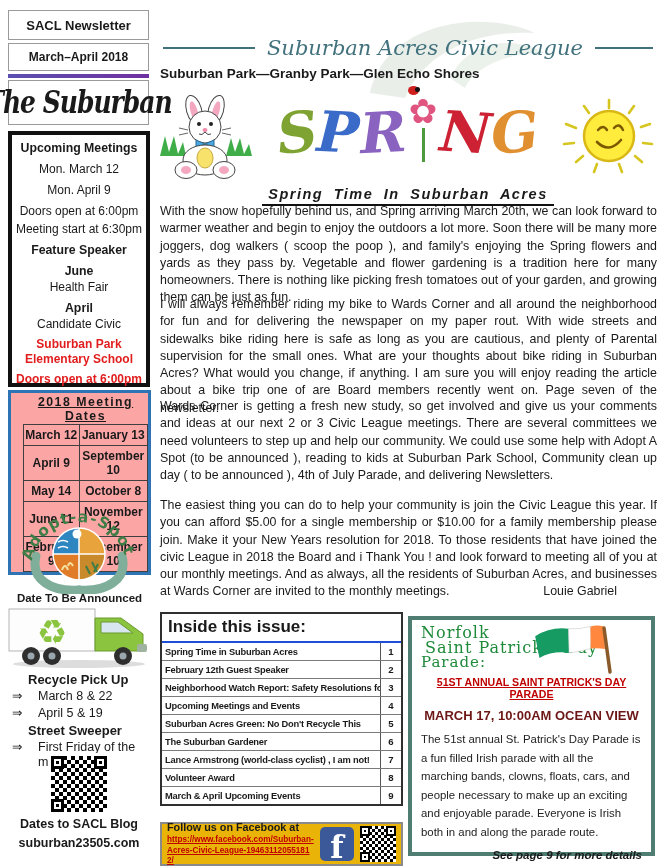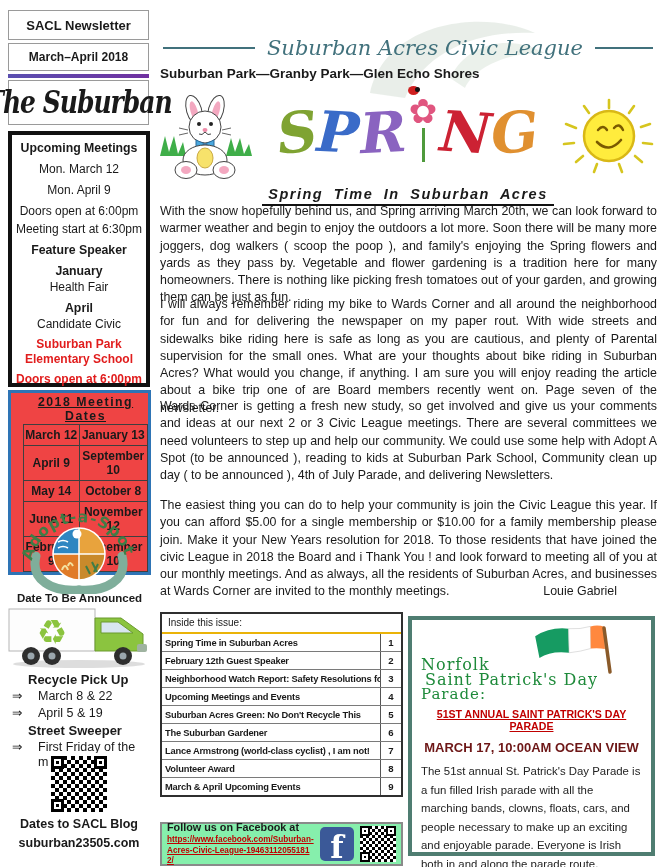--- a/index.html
+++ b/index.html
@@ -18,21 +18,21 @@
         letter-spacing:-1px;transform:scaleY(1.25);white-space:nowrap;}
 
   .upcoming{position:absolute;left:8px;top:131px;width:142px;height:256px;border:4px solid #111;
         box-sizing:border-box;text-align:center;font-size:12px;padding:3px 1px;}
   .um{margin:2px 0;line-height:16px;}
   .um.b{font-weight:bold;font-size:12.3px;}
   .um.sp{margin-top:5px;}
   .um.red{color:#e11d1d;font-weight:bold;line-height:15px;}
 
   .mdates{position:absolute;left:8px;top:390px;width:143px;border:3px solid #2e74b5;
-        box-sizing:border-box;background:#ef4444;padding-left:12px;}
+        box-sizing:border-box;background:#fca5a5;padding-left:12px;}
   .md-title{font-weight:bold;font-size:12.3px;letter-spacing:1.5px;text-align:center;
         text-decoration:underline;padding:2px 0 1px;}
   table.md{width:100%;border-collapse:collapse;}
   table.md td{border:1px solid #3f3f3f;font-weight:bold;font-size:12px;text-align:center;padding:3px 0;}
 
   .adopt{position:absolute;left:14px;top:496px;width:130px;height:98px;}
   .tba{position:absolute;left:8px;top:592px;width:143px;text-align:center;font-weight:bold;font-size:11.5px;}
   .truck{position:absolute;left:5px;top:604px;width:148px;height:66px;}
 
   .svc{position:absolute;left:10px;top:671px;width:148px;font-size:12.5px;}
@@ -80,43 +80,43 @@
   .headline span{display:inline-block;font-weight:bold;font-style:italic;font-size:14.5px;
         letter-spacing:1.5px;word-spacing:5px;border-bottom:2px solid #111;padding:0 6px 2px;}
 
   .para{position:absolute;left:160px;width:497px;font-size:12.4px;line-height:17.3px;text-align:justify;}
   .p1{top:203px;} .p2{top:296px;} .p3{top:398px;} .p4{top:497px;}
   .signature{position:absolute;left:160px;top:584px;width:457px;text-align:right;font-size:12.4px;}
 
   
   .inside{position:absolute;left:160px;top:612px;width:243px;border:2px solid #2f2f2f;
         box-sizing:border-box;background:#fff;}
-  .in-title{font-weight:normal;font-size:10px;padding:3px 6px 4px;border-bottom:2px solid #eab308;}
+  .in-title{font-weight:bold;font-size:17px;padding:3px 6px 4px;border-bottom:2px solid #1d4ed8;}
   .in-row{display:flex;border-bottom:1px solid #7a7a7a;}
   .in-row:last-child{border-bottom:none;}
   .in-label{flex:1;font-weight:bold;font-size:9.3px;letter-spacing:-0.2px;padding:4px 3px 3px;
         white-space:nowrap;overflow:hidden;}
   .in-page{width:20px;border-left:1px solid #555;display:flex;align-items:center;justify-content:center;
         font-weight:bold;font-size:9.6px;}
 
   
   .parade{position:absolute;left:408px;top:616px;width:247px;height:240px;border:4px solid #4f7d71;
         box-sizing:border-box;background:#fff;padding:5px 9px;}
   .flag{position:absolute;left:118px;top:2px;width:92px;height:56px;}
-  .celtic{color:#1e8a3a;font-family:"DejaVu Serif",serif;font-size:16px;line-height:15px;letter-spacing:1px;margin-top:32px;}
+  .celtic{color:#1e8a3a;font-family:"DejaVu Serif",serif;font-size:16px;line-height:15px;letter-spacing:1px;}
   .celtic .c2{margin-left:4px;} .celtic .c3{margin-left:0;font-size:15px;}
   .p-headline{color:#c00000;font-weight:bold;font-size:10.6px;text-align:center;
         text-decoration:underline;margin-top:6px;}
   .p-when{color:#6d1616;font-weight:bold;font-size:13px;text-align:center;margin:8px 0 7px;}
   .p-body{font-size:11.4px;line-height:18.6px;color:#222;text-align:left;}
   .p-footer{font-style:italic;font-weight:bold;font-size:11.5px;text-align:right;margin-top:7px;}
 
   
   .fb{position:absolute;left:160px;top:822px;width:243px;height:44px;border:2px solid #8a8a8a;
-        box-sizing:border-box;display:flex;align-items:center;padding:3px 5px;gap:6px;background:#86efac;}
+        box-sizing:border-box;display:flex;align-items:center;padding:3px 5px;gap:6px;background:#eab308;}
   .fb-text{flex:1;min-width:0;}
   .fb-label{font-weight:bold;font-size:10.8px;margin-bottom:2px;}
   .fb-link{color:#c00000;font-weight:bold;font-size:8.2px;line-height:10.5px;
         text-decoration:underline;word-break:break-all;display:block;}
   .fb-icon{flex:0 0 34px;width:34px;height:34px;background:#3b5998;border-radius:5px;color:#fff;
         font-family:"DejaVu Serif",serif;font-weight:bold;font-size:31px;line-height:40px;
         text-align:center;overflow:hidden;}
   .qr-fb{flex:0 0 36px;width:36px;height:36px;background-size:6px 6px !important;}
   .qr-fb .f{width:10px;height:10px;border-width:2px;}
 </style>
@@ -136,21 +136,21 @@
     <span class="mast-title">The Suburban</span>
   </div>
 
   <div class="upcoming">
     <div class="um b">Upcoming Meetings</div>
     <div class="um sp">Mon. March 12</div>
     <div class="um sp">Mon. April 9</div>
     <div class="um sp">Doors open at 6:00pm</div>
     <div class="um">Meeting start at 6:30pm</div>
     <div class="um b sp">Feature Speaker</div>
-    <div class="um b sp">January</div>
+    <div class="um b sp">June</div>
     <div class="um" style="margin-top:-2px">Health Fair</div>
     <div class="um b sp">April</div>
     <div class="um" style="margin-top:-2px">Candidate Civic</div>
     <div class="um red sp">Suburban Park Elementary School</div>
     <div class="um red sp">Doors open at 6:00pm</div>
   </div>
 
   <div class="mdates">
     <div class="md-title">2018 Meeting Dates</div>
     <table class="md">

